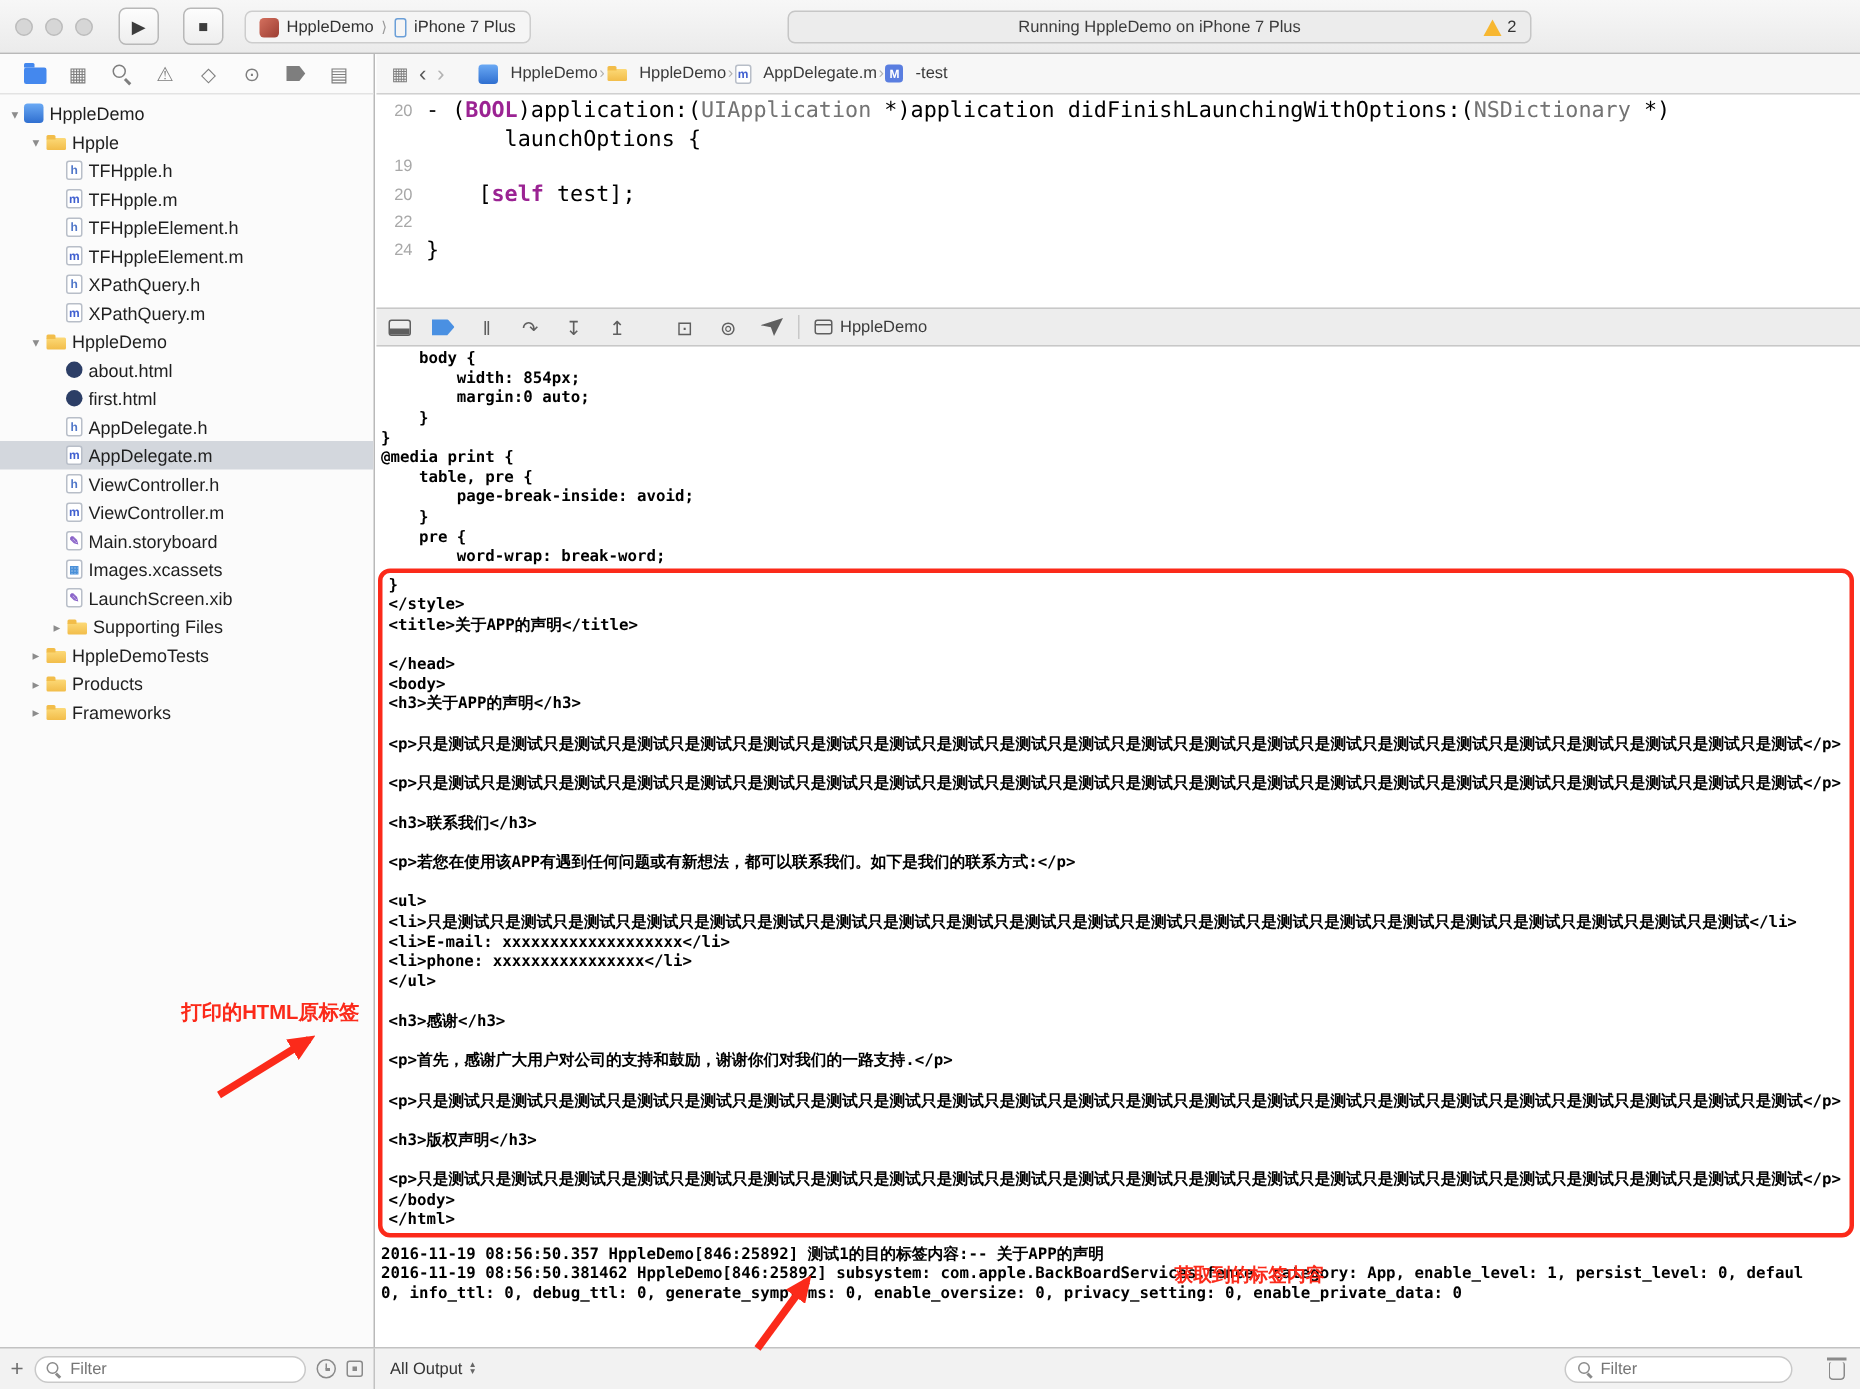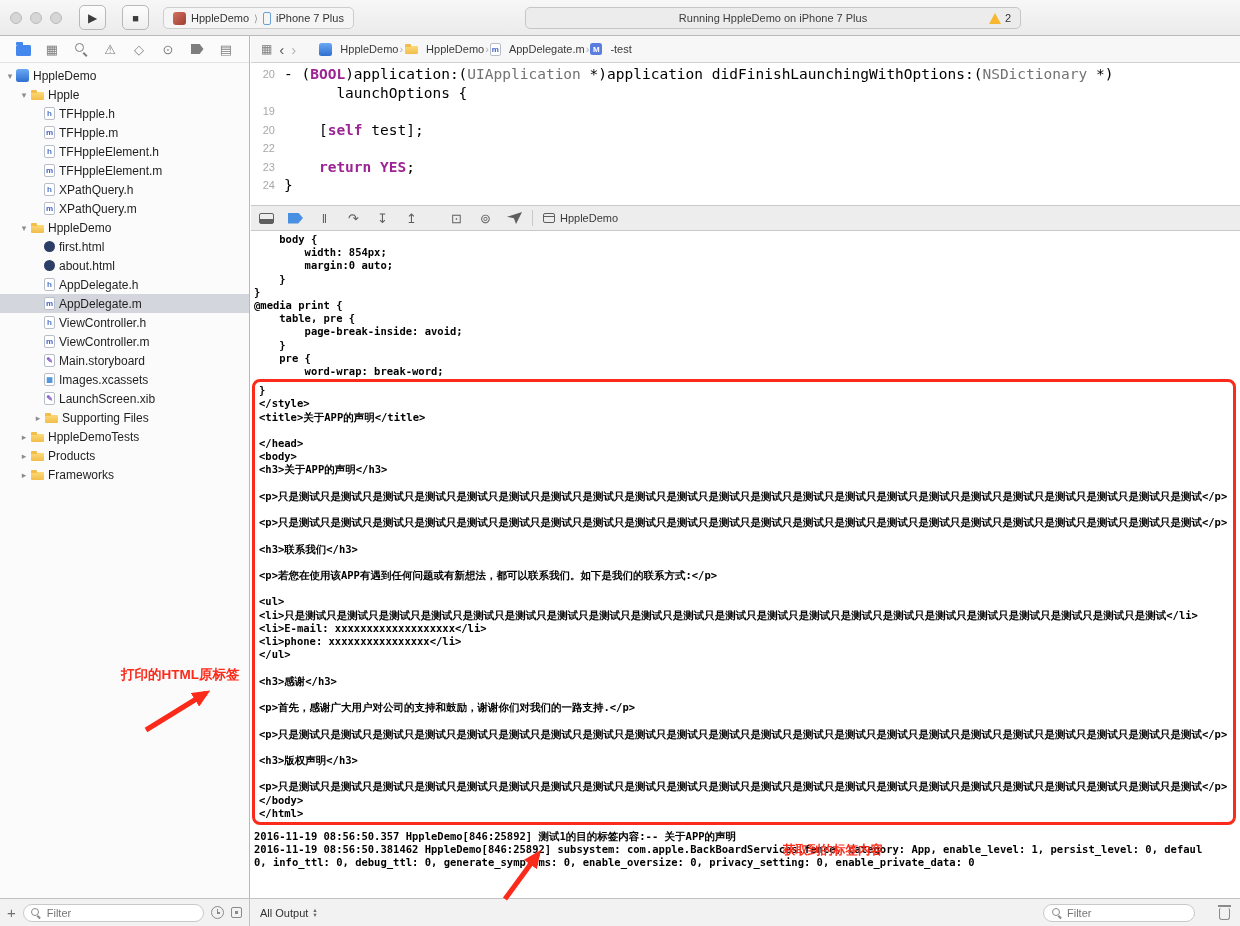--- a/index.html
+++ b/index.html
@@ -200,26 +200,26 @@
           <span class="tree-label">XPathQuery.m</span>
         </div>
         <div class="tree-row" style="padding-left: 18px;">
           <span class="disc">▾</span>
           <span class="fic fic-folder"></span>
           <span class="tree-label">HppleDemo</span>
         </div>
         <div class="tree-row" style="padding-left: 32px;">
           <span class="disc"></span>
           <span class="fic fic-html"></span>
+          <span class="tree-label">about.html</span>
+        </div>
+        <div class="tree-row" style="padding-left: 32px;">
+          <span class="disc"></span>
+          <span class="fic fic-html"></span>
           <span class="tree-label">first.html</span>
-        </div>
-        <div class="tree-row" style="padding-left: 32px;">
-          <span class="disc"></span>
-          <span class="fic fic-html"></span>
-          <span class="tree-label">about.html</span>
         </div>
         <div class="tree-row" style="padding-left: 32px;">
           <span class="disc"></span>
           <span class="fic fic-h">h</span>
           <span class="tree-label">AppDelegate.h</span>
         </div>
         <div class="tree-row selected" style="padding-left: 32px;">
           <span class="disc"></span>
           <span class="fic fic-m">m</span>
           <span class="tree-label">AppDelegate.m</span>
@@ -299,21 +299,20 @@
           </span>
         </span>
     </div>
 
     <div class="code">
         <div class="code-line"><span class="lnum">20</span><span class="ctext"><span>- (</span><span class="c-kw">BOOL</span><span>)application:(</span><span class="c-type">UIApplication</span><span> *)application didFinishLaunchingWithOptions:(</span><span class="c-type">NSDictionary</span><span> *)</span></span></div>
         <div class="code-line"><span class="lnum"></span><span class="ctext"><span>      launchOptions {</span></span></div>
         <div class="code-line"><span class="lnum">19</span><span class="ctext"></span></div>
         <div class="code-line"><span class="lnum">20</span><span class="ctext"><span>    [</span><span class="c-kw">self</span><span> test];</span></span></div>
         <div class="code-line"><span class="lnum">22</span><span class="ctext"></span></div>
-        <div class="code-line"><span class="lnum">23</span><span class="ctext"><span>    </span><span class="c-kw">return</span><span> </span><span class="c-kw">YES</span><span>;</span></span></div>
         <div class="code-line"><span class="lnum">24</span><span class="ctext"><span>}</span></span></div>
       </div>
 
     <div class="debugbar">
       <div class="debug-strip">
           <span class="dic g-hide-debug-area-icon"></span>
           <span class="dic g-breakpoints-toggle-icon"></span>
           <span class="dic g-pause-icon">‖</span>
           <span class="dic g-step-over-icon">↷</span>
           <span class="dic g-step-into-icon">↧</span>

